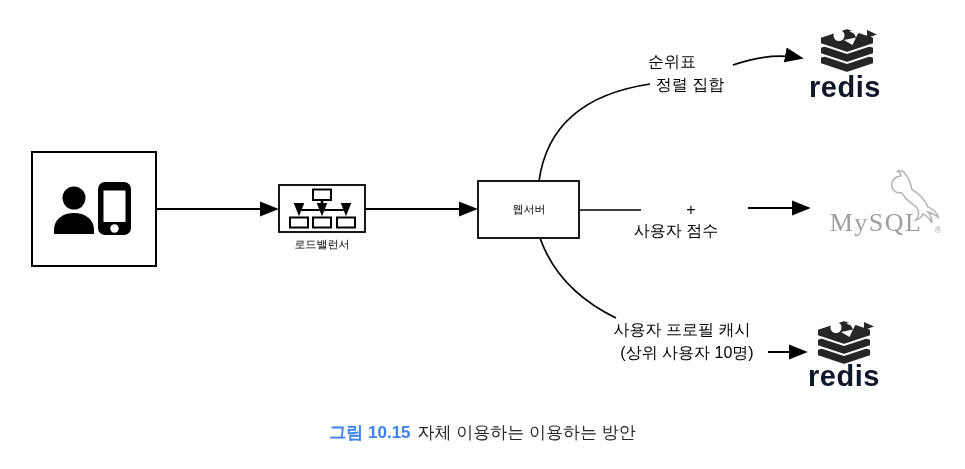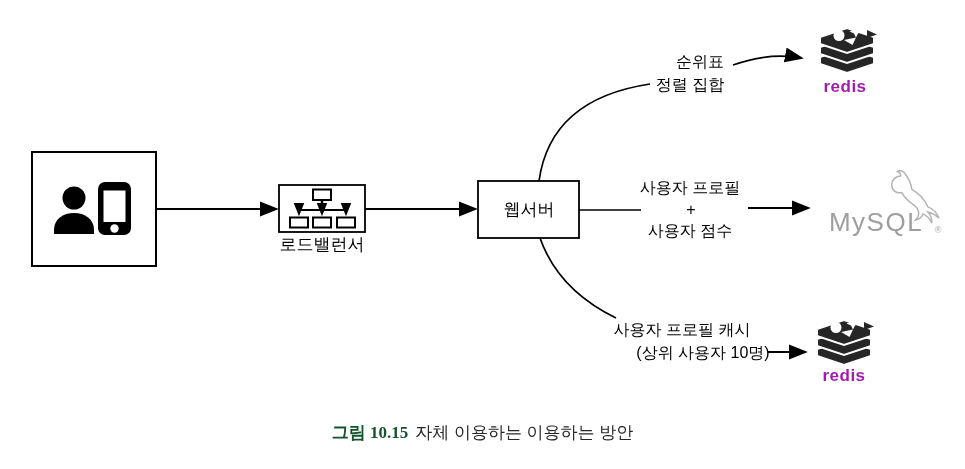--- a/index.html
+++ b/index.html
@@ -6,33 +6,33 @@
   .stage {
     position:relative; width:965px; height:469px; background:#ffffff;
     font-family:"Liberation Sans","DejaVu Sans",sans-serif; overflow:hidden;
   }
   .stage svg { position:absolute; left:0; top:0; }
   .lbl {
     position:absolute; transform:translate(-50%,-50%);
     font-size:16px; color:#000; white-space:nowrap; text-align:center;
     line-height:1.2;
   }
-  .lbl.box-label { font-size:17px; }
+  .lbl.box-label { font-size:11px; }
   .redis-word {
-    font-size:17px; font-weight:700; color:#a21caf; letter-spacing:0.5px;
+    font-size:29px; font-weight:700; color:#0f172a; letter-spacing:0.5px;
   }
   .mysql-word {
     font-size:26px; color:#9e9e9e; letter-spacing:1.5px; font-weight:500;
   }
   .mysql-reg { font-size:9px; color:#a8a8a8; }
   .caption {
     position:absolute; left:0; top:421px; width:100%; text-align:center;
     font-size:17px; color:#262626; line-height:24px;
   }
-  .caption .prefix { font-weight:700; color:#14532d; margin-right:7px;font-family:Liberation Serif, serif; }
+  .caption .prefix { font-weight:700; color:#3b82f6; margin-right:7px; }
 </style>
 </head>
 <body>
 
 <div class="stage">
 
   <svg width="965" height="469" viewBox="0 0 965 469">
     <defs>
       <marker id="ah" viewBox="0 0 10 8" refX="8.5" refY="4" markerWidth="10.5" markerHeight="8.5" orient="auto">
         <path d="M0,0 L10,4 L0,8 Z" fill="#000"></path>
@@ -102,33 +102,32 @@
              c3,5 7,9 12,12.2 c3,2 5,5 5,8.8 c0,2.2 -1,4.2 -3,6.2
              c4,-1 6.2,-3 7.2,-6 c4,2 7,5 9,9 c0,-4 -1.2,-8 -4,-11
              c4,1 8,3 11,6 c-2,-5 -6,-9 -11,-11
              c-3,-7 -9,-13.5 -16,-17.5 c-1,-6 -3,-10.5 -5.9,-14.4 z" fill="#ffffff" stroke="#b3b3b3" stroke-width="1.5"></path>
   </svg>
 
   <div class="lbl box-label" style="left:322px; top:245px;text-align:right;">로드밸런서</div>
 
   <div class="lbl box-label" style="left:529px; top:210px;">웹서버</div>
 
-  <div class="lbl" style="left:700px; top:62px;">순위표</div>
+  <div class="lbl" style="left:672px; top:62px;">순위표</div>
   <div class="lbl" style="left:690px; top:85px;text-align:center;">정렬 집합</div>
 
-  <div class="lbl" style="left:690px; top:188px;">사용자 프로필</div>
   <div class="lbl" style="left:691px; top:210px;">+</div>
-  <div class="lbl" style="left:690px; top:231px;">사용자 점수</div>
+  <div class="lbl" style="left:676px; top:231px;">사용자 점수</div>
 
   <div class="lbl" style="left:682px; top:330px;">사용자 프로필 캐시</div>
-  <div class="lbl" style="left:687px; top:353px;margin-left:16px;">(상위 사용자 10명)</div>
+  <div class="lbl" style="left:687px; top:353px;">(상위 사용자 10명)</div>
 
   <div class="lbl redis-word" style="left:845px; top:87px;">redis</div>
   <div class="lbl redis-word" style="left:844px; top:376px;">redis</div>
 
-  <div class="lbl mysql-word" style="left:876px; top:223px;">MySQL</div>
+  <div class="lbl mysql-word" style="left:876px; top:223px;font-family:Liberation Serif, serif;">MySQL</div>
   <div class="lbl mysql-reg" style="left:938px; top:230px;">®</div>
 
   <div class="caption">
     <span class="prefix">그림 10.15</span><span>자체 이용하는 이용하는 방안</span>
   </div>
 
 </div>
 
 </body></html>

